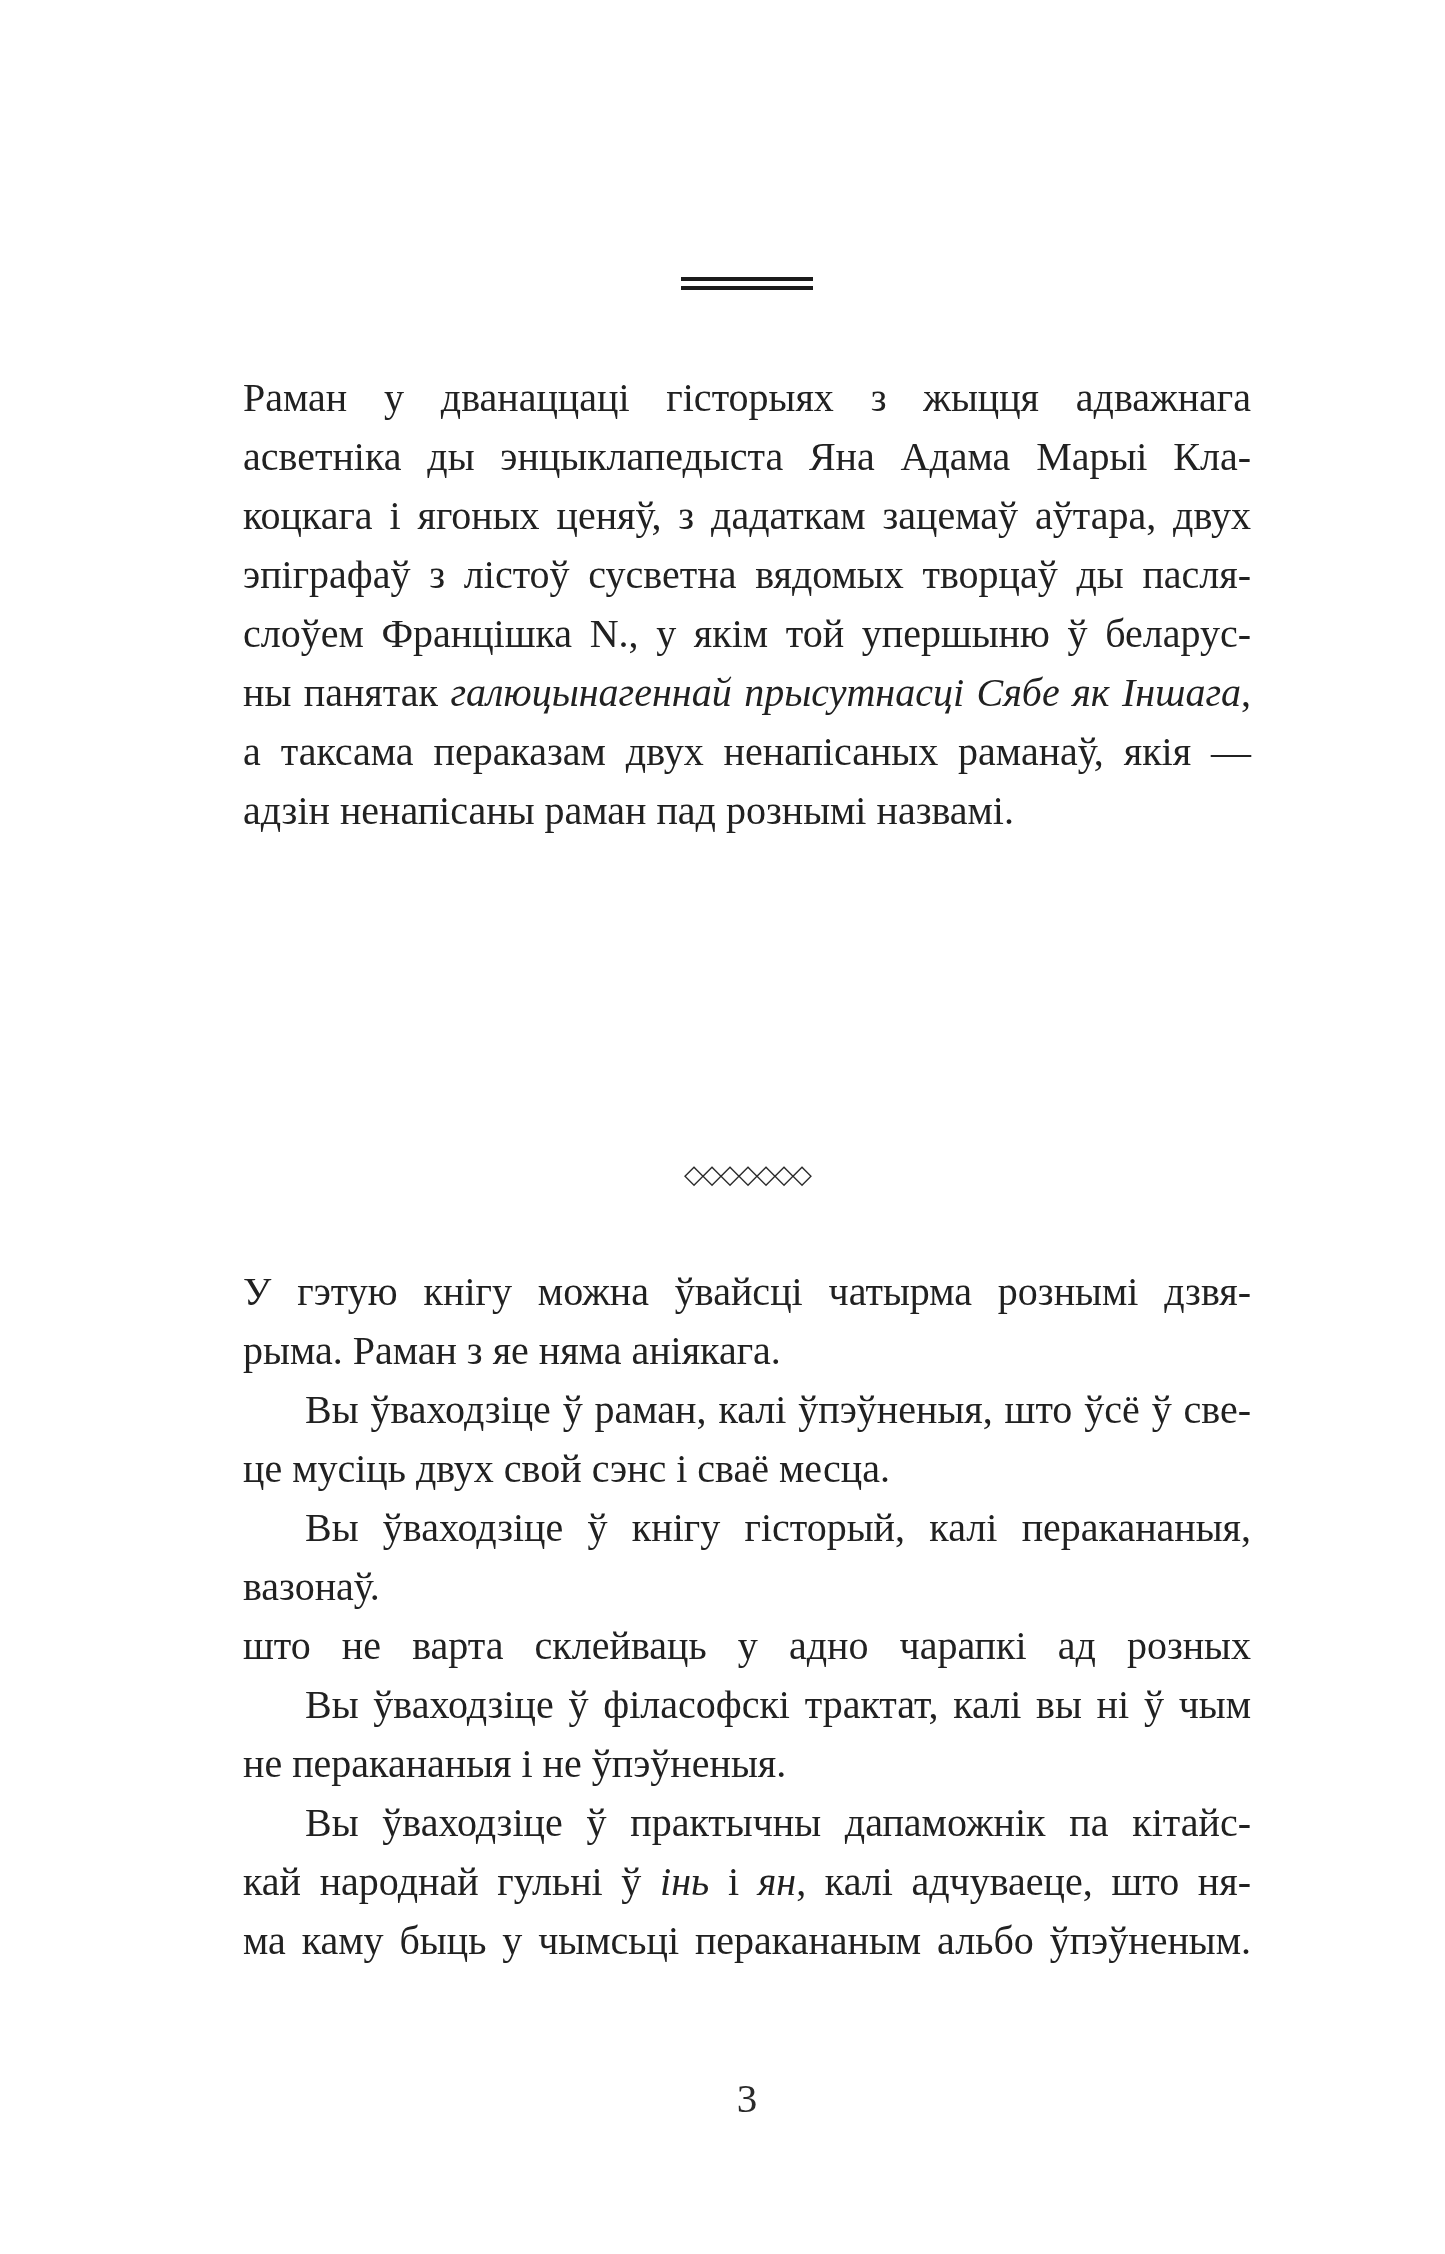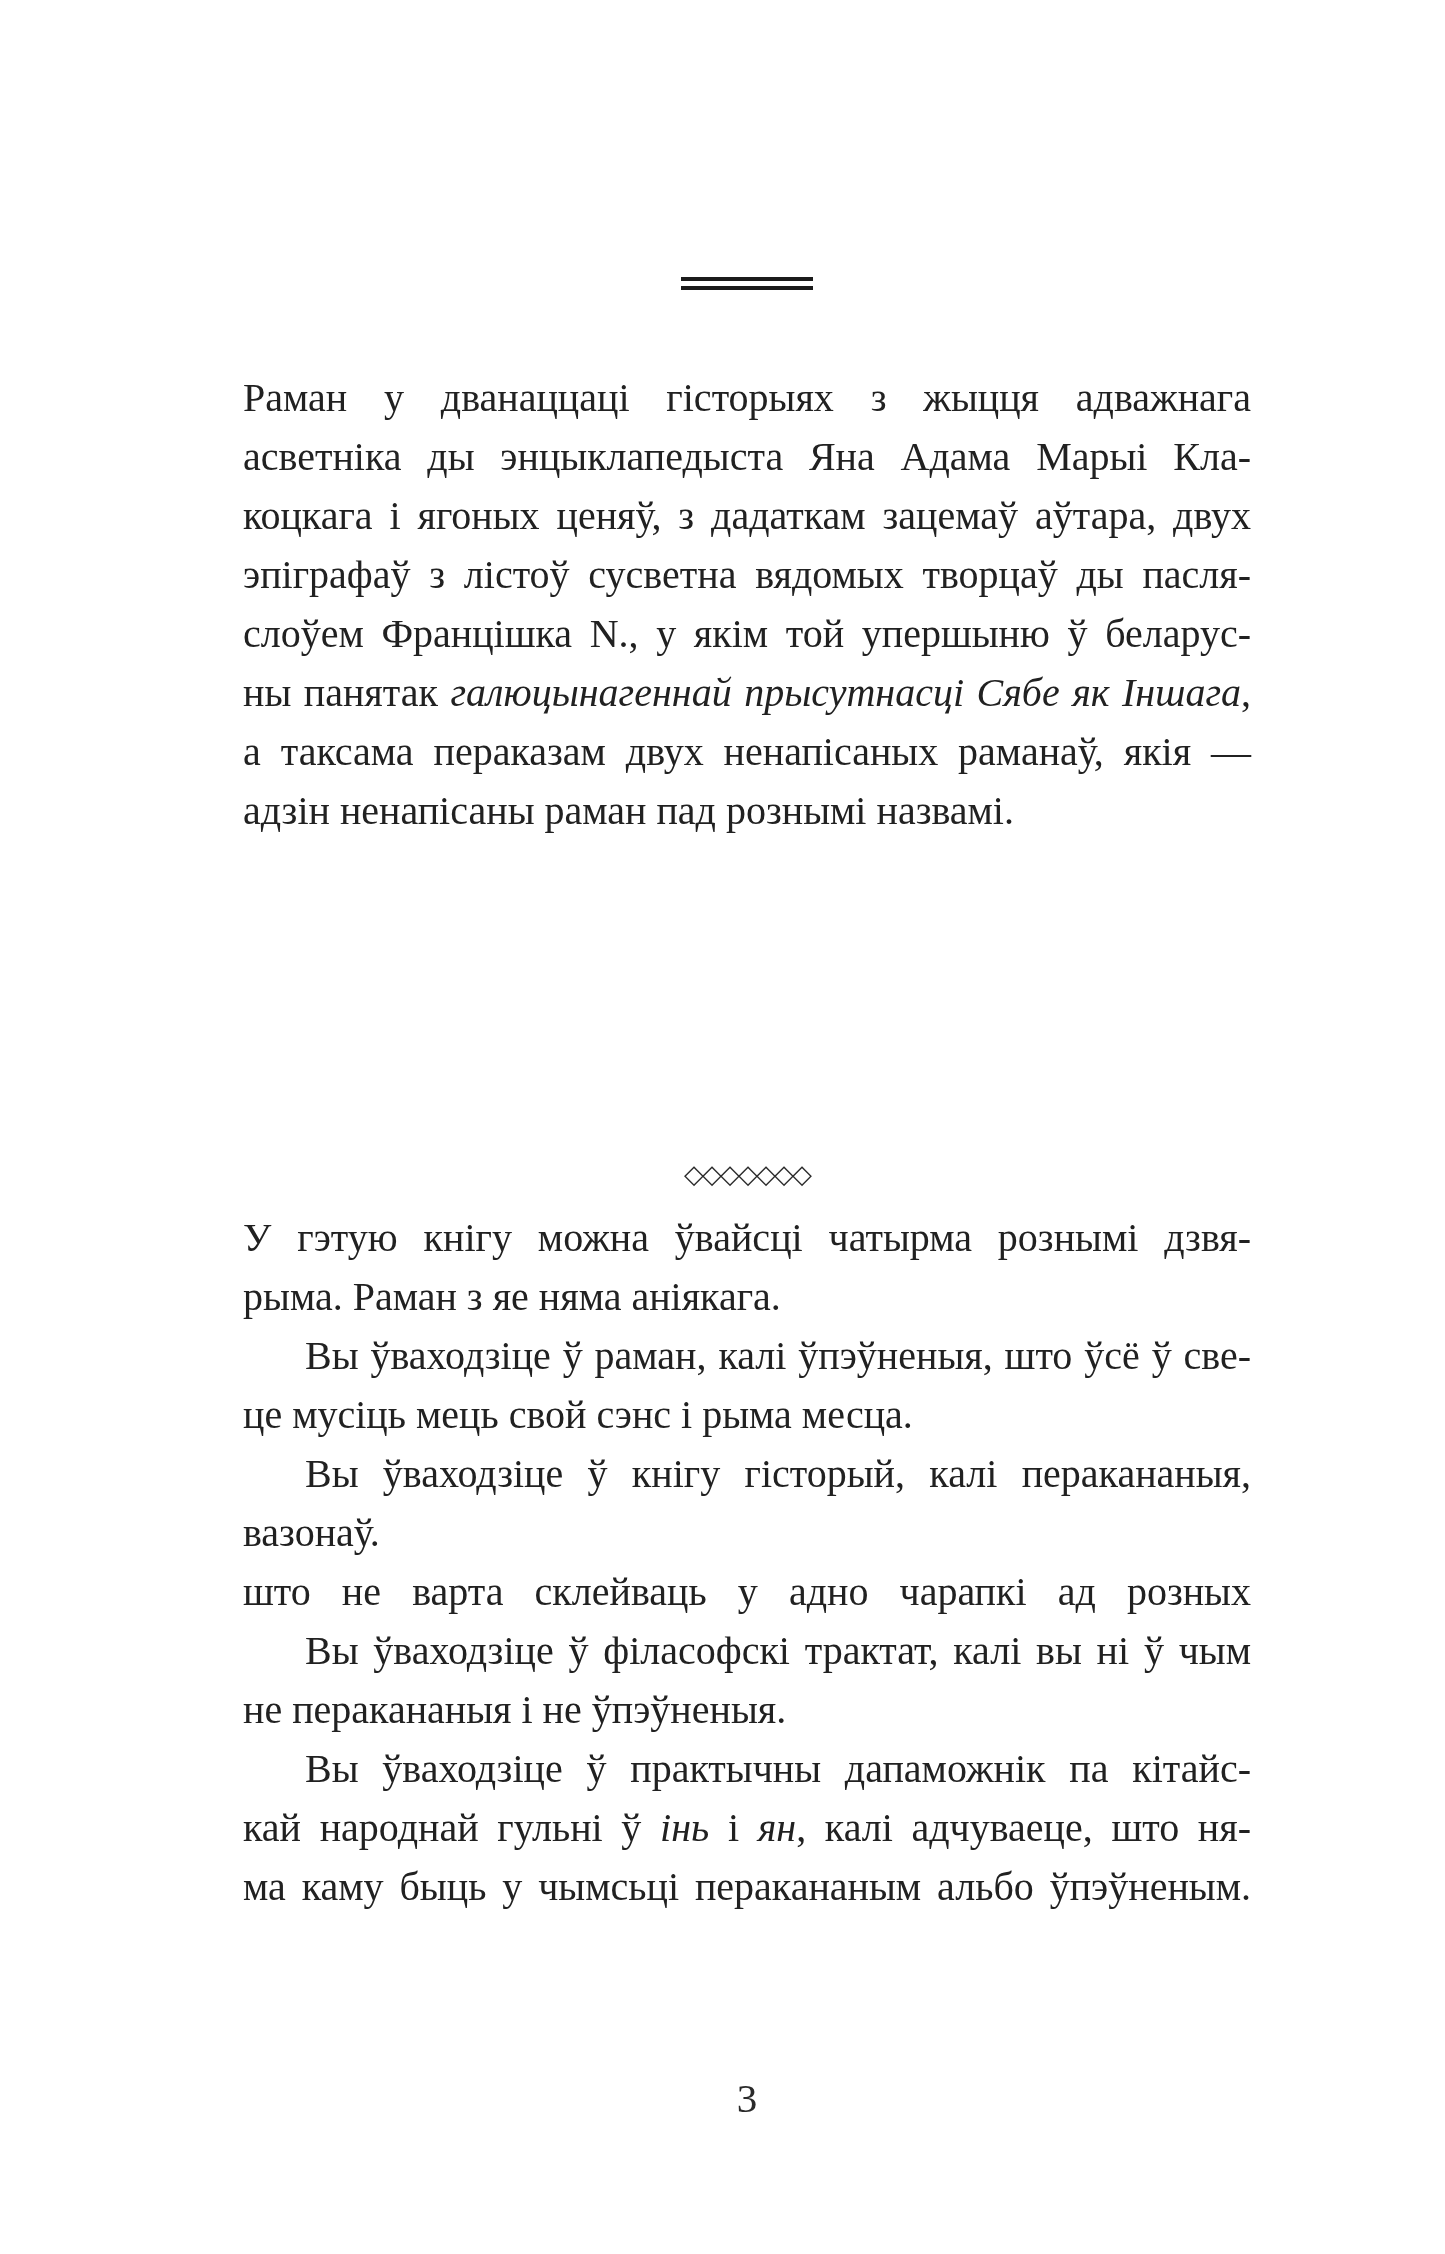--- a/index.html
+++ b/index.html
@@ -51,21 +51,21 @@
   #divider {
     top: 1158px;
     text-align: center;
     font-family: "DejaVu Sans", sans-serif;
     font-size: 26px;
     line-height: 32px;
     letter-spacing: -2px;
     color: #2b2b2b;
   }
 
-  #body-text { top: 1208px; }
+  #body-text { top: 1262px; }
 
   #page-number {
     top: 2072px;
     text-align: center;
     font-size: 41px;
     line-height: 52px;
     color: #2a2a2a;
   }
 </style>
 </head>
@@ -92,21 +92,21 @@
 
   <div class="column" id="divider">◇◇◇◇◇◇◇</div>
 
   <div class="column" id="body-text">
       <div class="paragraph">
         <div class="line"><span class="seg">У гэтую кнігу можна ўвайсці чатырма рознымі дзвя-</span></div>
         <div class="line end"><span class="seg">рыма. Раман з яе няма аніякага.</span></div>
       </div>
       <div class="paragraph">
         <div class="line indent"><span class="seg">Вы ўваходзіце ў раман, калі ўпэўненыя, што ўсё ў све-</span></div>
-        <div class="line end"><span class="seg">це мусіць мець свой сэнс і рыма месца.</span></div>
+        <div class="line end"><span class="seg">це мусіць двух свой сэнс і сваё месца.</span></div>
       </div>
       <div class="paragraph">
         <div class="line indent"><span class="seg">Вы ўваходзіце ў кнігу гісторый, калі перакананыя,</span></div>
         <div class="line end"><span class="seg">вазонаў.</span></div>
         <div class="line"><span class="seg">што не варта склейваць у адно чарапкі ад розных</span></div>
       </div>
       <div class="paragraph">
         <div class="line indent"><span class="seg">Вы ўваходзіце ў філасофскі трактат, калі вы ні ў чым</span></div>
         <div class="line end"><span class="seg">не перакананыя і не ўпэўненыя.</span></div>
       </div>

